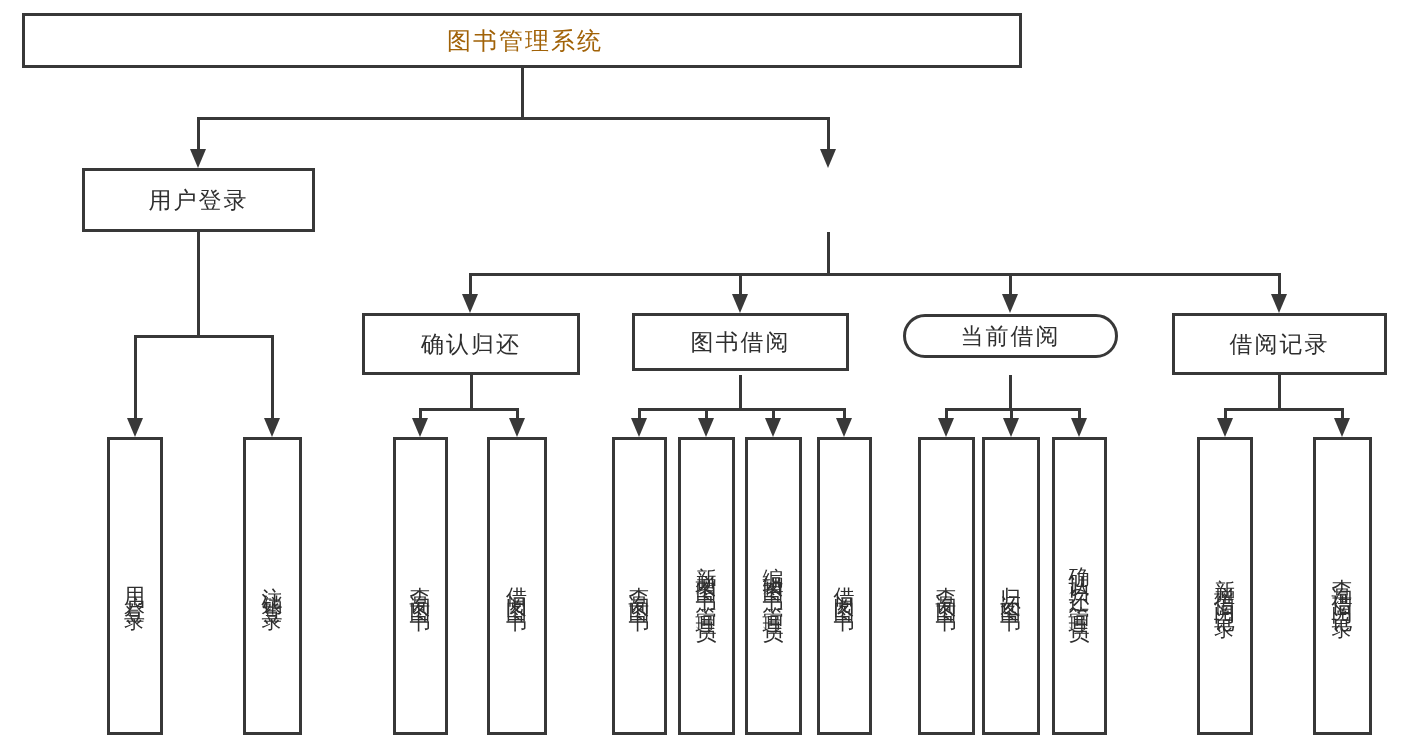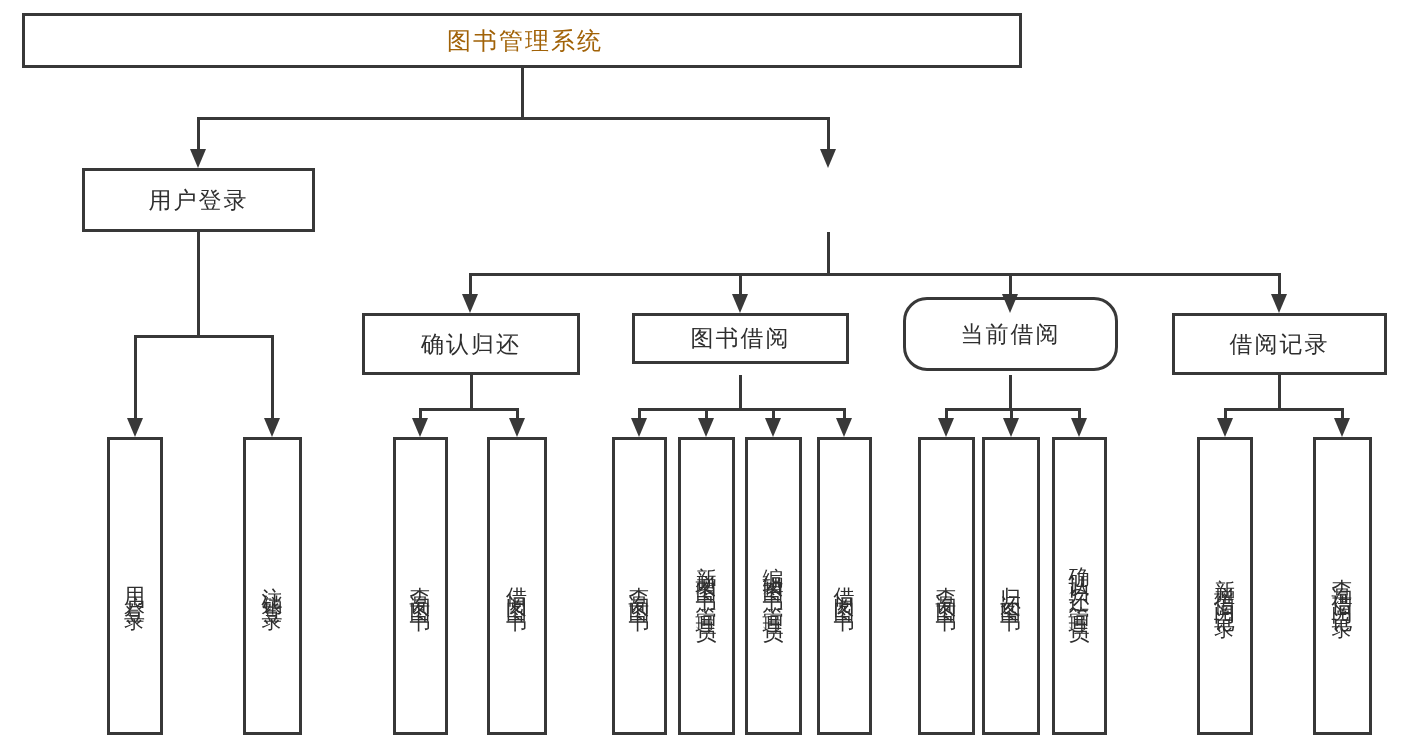--- a/index.html
+++ b/index.html
@@ -59,24 +59,24 @@
     <span class="root-label">图书管理系统</span>
   </div>
 
   <div class="box" style="left:82px; top:168px; width:233px; height:64px;">
     <span class="hlabel">用户登录</span>
   </div>
 
   <div class="box" style="left:362px; top:313px; width:218px; height:62px;">
     <span class="hlabel">确认归还</span>
   </div>
-  <div class="box" style="left:632px; top:313px; width:217px; height:51px;font-family:Liberation Mono, monospace;">
+  <div class="box" style="left:632px; top:313px; width:217px; height:58px;font-family:Liberation Mono, monospace;">
     <span class="hlabel">图书借阅</span>
   </div>
-  <div class="box" style="left:903px; top:297px; width:215px; height:74px;border-radius:24px;">
+  <div class="box" style="left:903px; top:314px; width:215px; height:44px;border-radius:24px;">
     <span class="hlabel">当前借阅</span>
   </div>
   <div class="box" style="left:1172px; top:313px; width:215px; height:62px;">
     <span class="hlabel">借阅记录</span>
   </div>
 
   <div class="box leaf" style="left:107px; top:437px; width:56px; height:298px;">
     <span>用户登录</span>
   </div>
   <div class="box leaf" style="left:243px; top:437px; width:59px; height:298px;">

